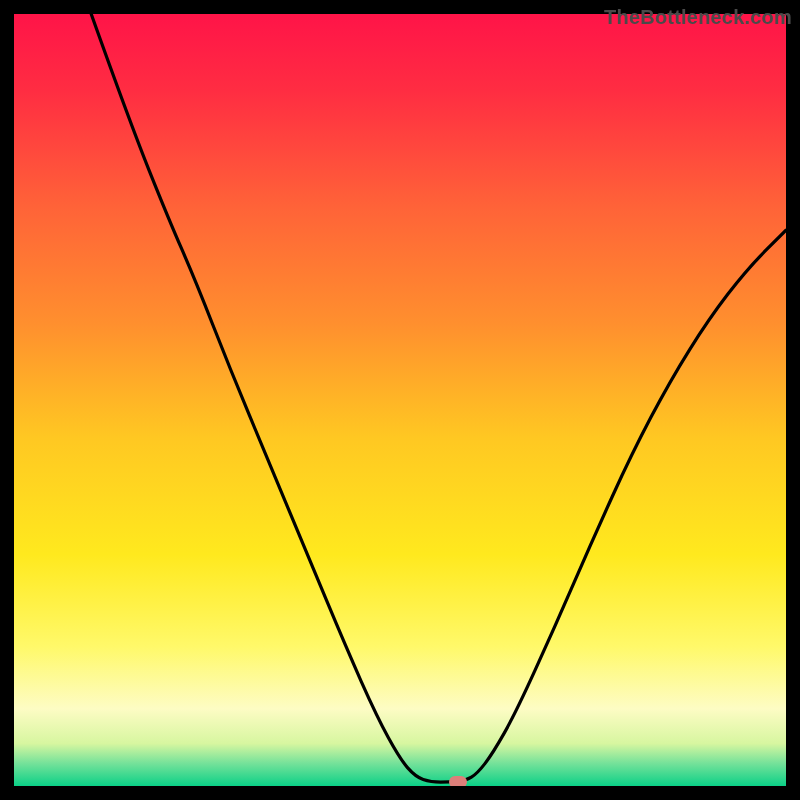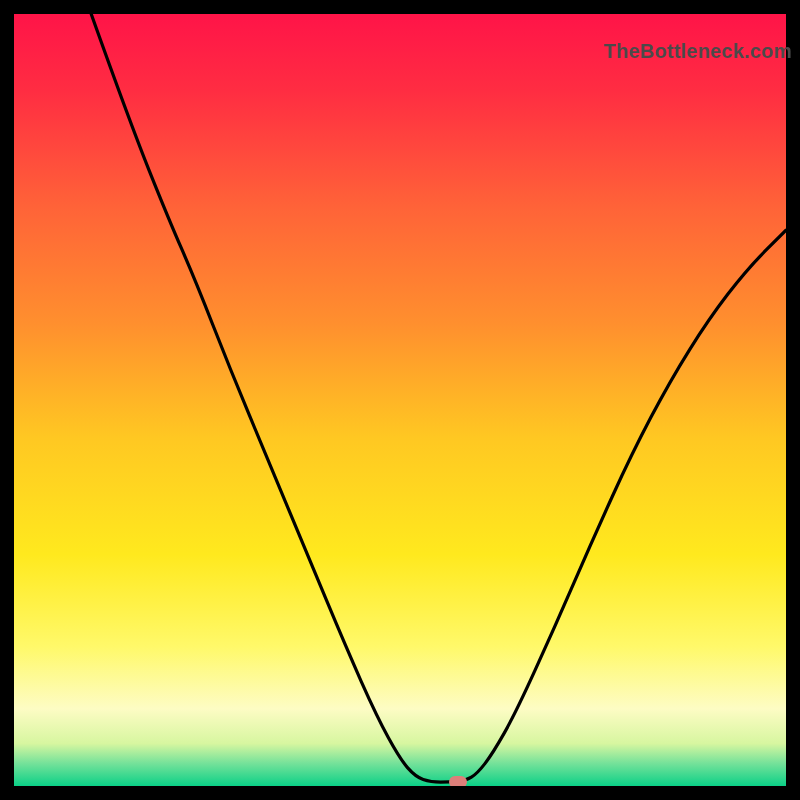--- a/index.html
+++ b/index.html
@@ -19,21 +19,20 @@
   }
   .watermark {
     position: absolute;
     top: 6px;
     right: 8px;
     color: #4a4a4a;
     font-size: 20px;
     font-weight: 600;
     letter-spacing: 0.2px;
     z-index: 5;
-    margin-top: 34px;
   }
   .plot {
     position: absolute;
     left: 14px;
     top: 14px;
     width: 772px;
     height: 772px;
     overflow: hidden;
   }
   .plot svg {

